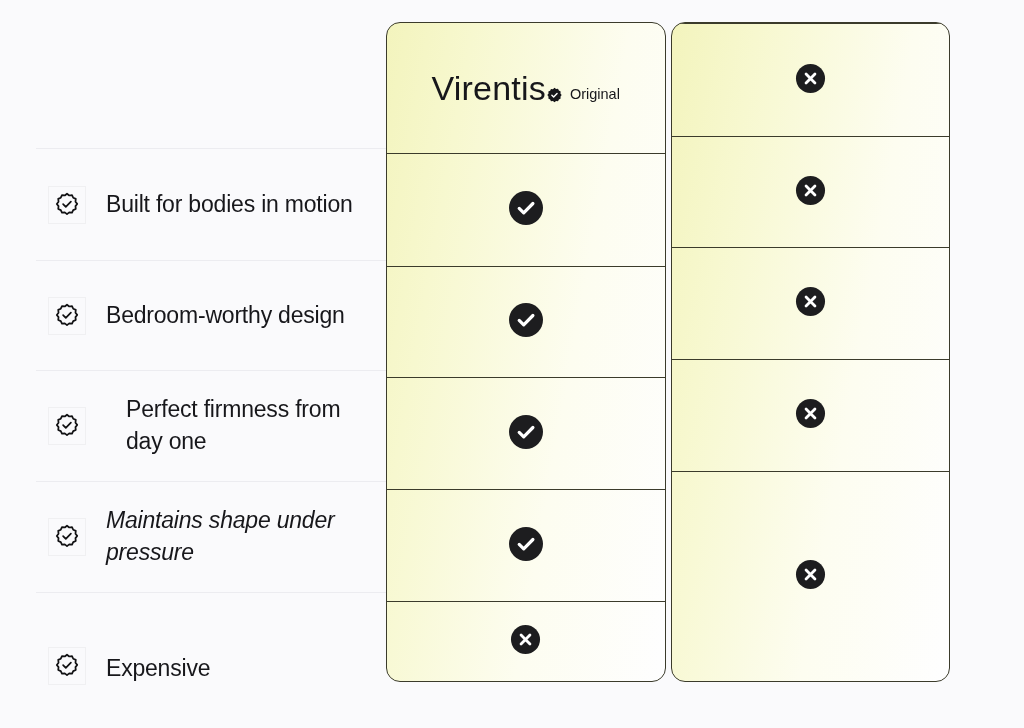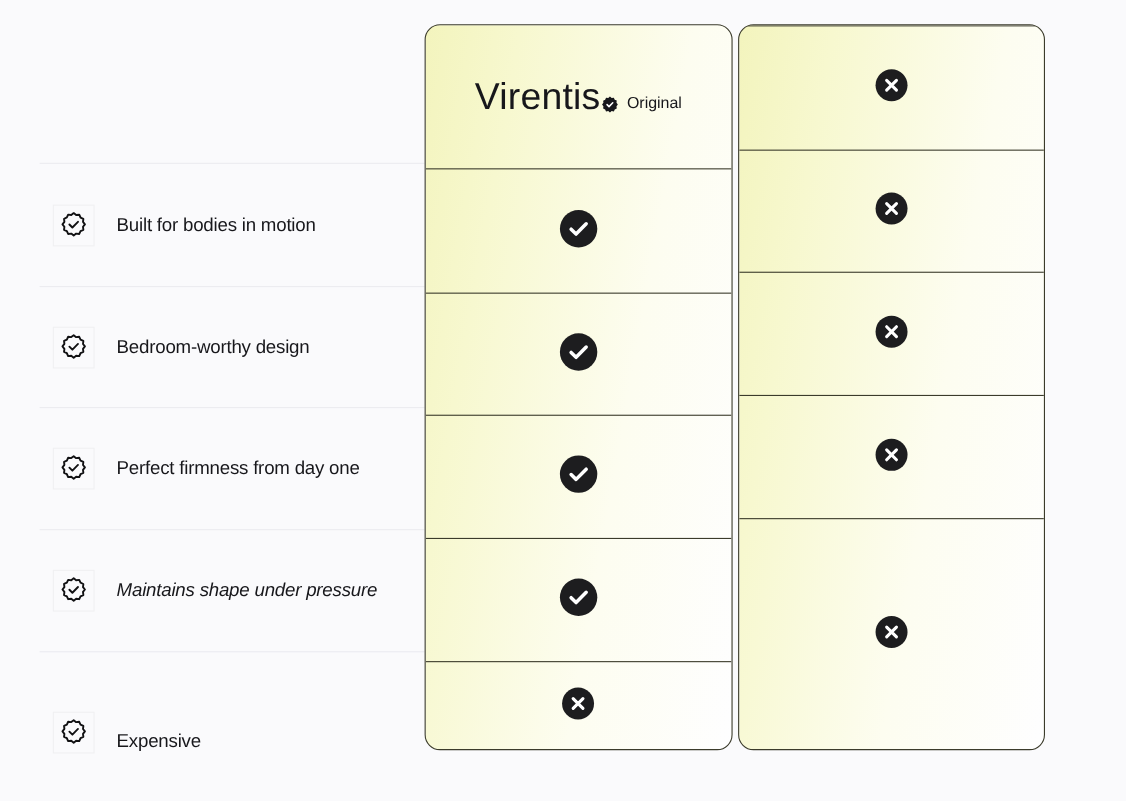--- a/index.html
+++ b/index.html
@@ -39,39 +39,39 @@
   .feature-row {
     display: flex;
     align-items: center;
     box-sizing: border-box;
     border-top: 1px solid #ececf0;
     padding-left: 12px;
     padding-right: 8px;
   }
   .feature-row.r0 { height: 112px; }
   .feature-row.r1 { height: 110px; }
-  .feature-row.r2 { height: 111px; }
+  .feature-row.r2 { height: 111px; gap: 20px; }
   .feature-row.r3 { height: 111px; font-style: italic; }
   .feature-row.r4 { height: 93px; align-items: flex-end; }
 
   .feature-icon {
     flex: 0 0 auto;
     width: 38px;
     height: 38px;
     margin-right: 20px;
     display: flex;
     align-items: center;
     justify-content: center;
     border: 1px solid #f0f0f2;
     box-sizing: border-box;
   }
   .feature-icon svg { display: block; }
 
   .feature-label {
-    font-size: 17px;
+    font-size: 23px;
     line-height: 1.38;
     color: #17171b;
     letter-spacing: -0.2px;
     max-width: 250px;
   }
 
   
   .cards {
     position: absolute;
     left: 386px;

